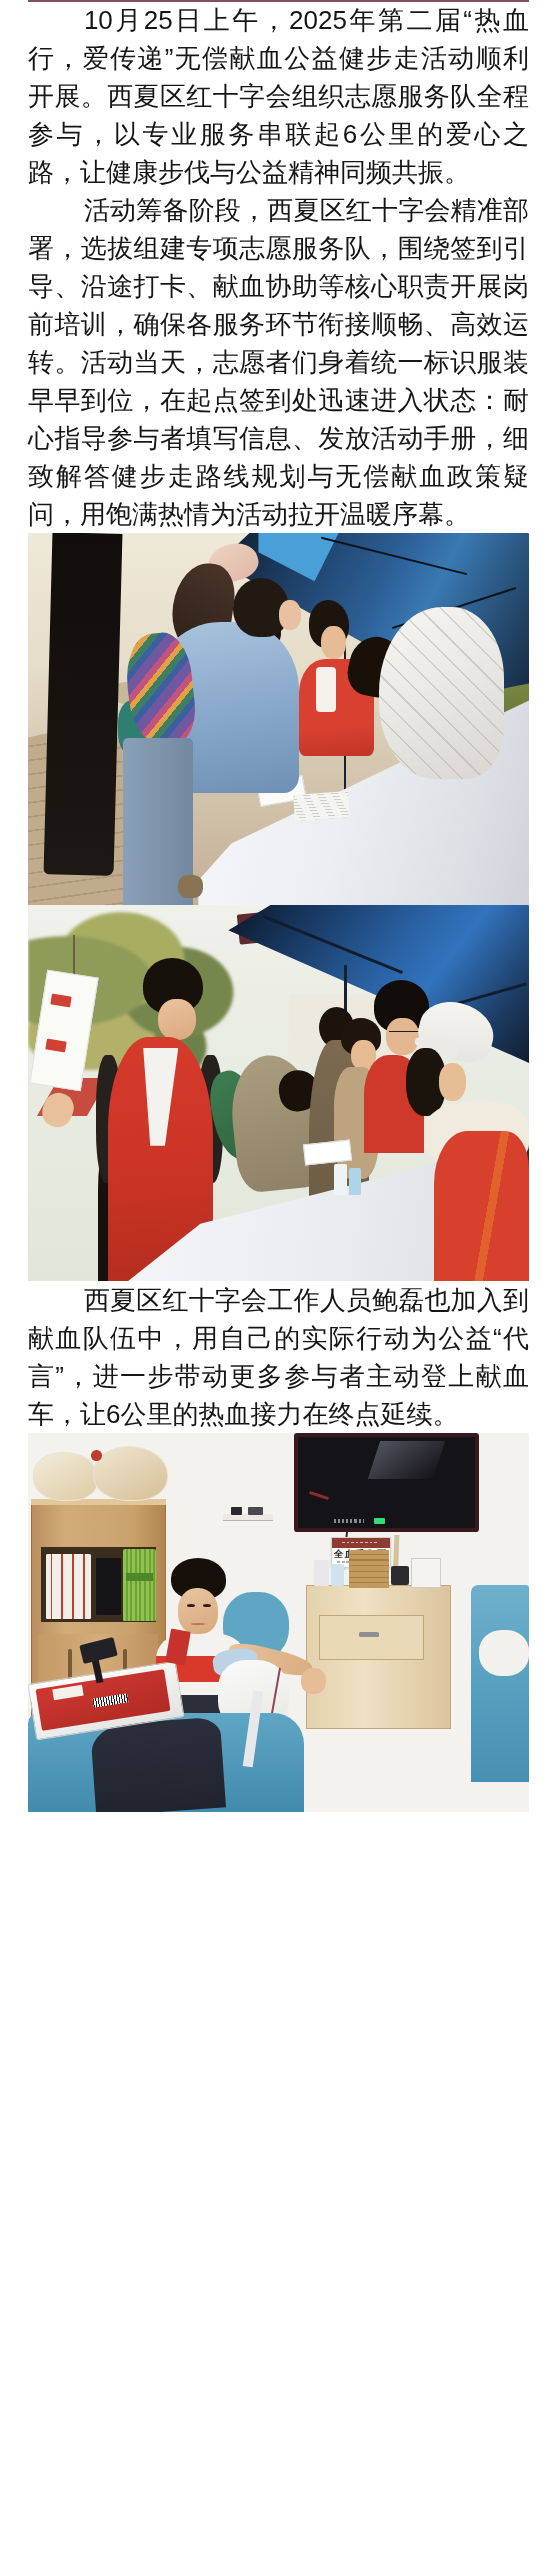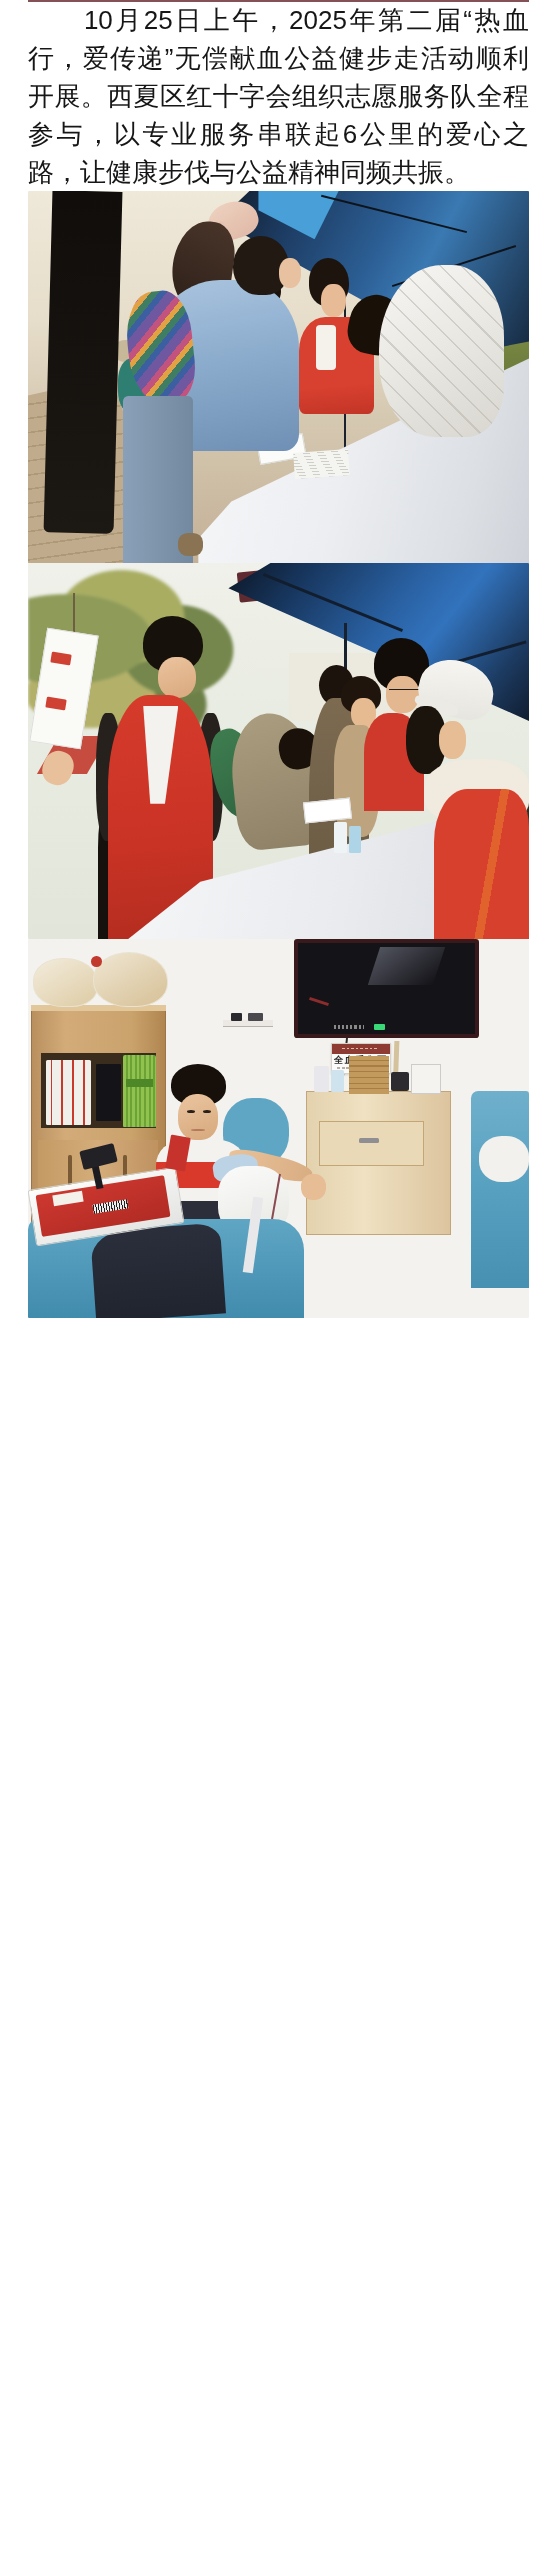--- a/index.html
+++ b/index.html
@@ -34,20 +34,21 @@
     background:repeating-linear-gradient(90deg,#b3b0a8 0 3.1px,transparent 3.1px 4.6px);}
 </style>
 </head>
 <body>
 
 <div class="top-rule"></div>
 
 <div class="content">
 
   <p>10月25日上午，2025年第二届“热血行，爱传递”无偿献血公益健步走活动顺利开展。西夏区红十字会组织志愿服务队全程参与，以专业服务串联起6公里的爱心之路，让健康步伐与公益精神同频共振。</p>
+  <p>活动筹备阶段，西夏区红十字会精准部署，选拔组建专项志愿服务队，围绕签到引导、沿途打卡、献血协助等核心职责开展岗前培训，确保各服务环节衔接顺畅、高效运转。活动当天，志愿者们身着统一标识服装早早到位，在起点签到处迅速进入状态：耐心指导参与者填写信息、发放活动手册，细致解答健步走路线规划与无偿献血政策疑问，用饱满热情为活动拉开温暖序幕。</p>
 
   <figure class="photo photo1">
     <div class="sh" style="left:0;bottom:0;width:30%;height:50%;background:repeating-linear-gradient(172deg,#c0ab8c 0 12.4px,#ad9878 12.4px 14px);clip-path:polygon(0 10%,55% 0,100% 100%,0 100%);"></div>
     <div class="sh" style="right:0;top:6%;width:8%;height:52%;background:linear-gradient(180deg,#9aa355,#7c8a42 60%,#5f7038);border-radius:40% 0 0 40%;"></div>
     <div class="sh" style="right:0;top:0;width:62%;height:44%;background:linear-gradient(118deg,#101b29 0%,#1d3c63 22%,#2c5f95 48%,#3a79b2 62%,#16283e 100%);clip-path:polygon(10% 0,100% 0,100% 92%,78% 100%,0 18%);"></div>
     <div class="sh" style="left:46%;top:0;width:16%;height:13%;background:#49a0d8;clip-path:polygon(0 0,100% 0,70% 100%,0 40%);"></div>
     <div class="sh" style="left:58%;top:6%;width:30%;height:2.1px;background:#0e141c;transform:rotate(14deg);"></div>
     <div class="sh" style="right:2%;top:20%;width:26%;height:2.1px;background:#0e141c;transform:rotate(-18deg);"></div>
     <div class="sh" style="left:63%;top:26%;width:2.6px;height:58%;background:#1a222e;"></div>
     <div class="sh" style="left:17%;top:40%;width:5%;height:6%;background:#c8b89a;border-radius:50%;"></div>
@@ -117,20 +118,21 @@
     <div class="sh" style="left:64%;top:70%;width:2.4%;height:7%;background:#aed4e8;border-radius:1.5px;"></div>
     <div class="sh" style="left:93%;top:62%;width:7%;height:38%;background:#2c3326;"></div>
     <div class="sh" style="left:78%;top:26%;width:15%;height:15%;background:linear-gradient(170deg,#f7f6f2,#e6e4de);border-radius:55% 60% 40% 45%;transform:rotate(14deg);"></div>
     <div class="sh" style="left:77%;top:36%;width:9%;height:4%;background:#eceae4;border-radius:45%;transform:rotate(18deg);"></div>
     <div class="sh" style="left:75.5%;top:38%;width:8%;height:18%;background:#1b140d;border-radius:45%;"></div>
     <div class="sh" style="left:82%;top:42%;width:5.5%;height:10%;background:#e7bd96;border-radius:45%;"></div>
     <div class="sh" style="left:79%;top:52%;width:21%;height:17%;background:#f0eadf;border-radius:45% 40% 30% 35%;"></div>
     <div class="sh" style="left:81%;top:60%;width:19%;height:40%;background:linear-gradient(100deg,#d8402e 0 55%,#e2622e 55% 62%,#d8402e 62%);border-radius:35% 25% 0 0;"></div>
   </figure>
 
+  <p>西夏区红十字会工作人员鲍磊也加入到献血队伍中，用自己的实际行动为公益“代言”，进一步带动更多参与者主动登上献血车，让6公里的热血接力在终点延续。</p>
 
   <figure class="photo photo3">
 
     <div class="sh" style="left:53%;top:0;width:37%;height:26%;background:#141318;border:4.6px solid #3a191c;border-radius:3.1px;box-sizing:border-box;"></div>
     <div class="sh" style="left:69%;top:2%;width:13%;height:10%;background:linear-gradient(135deg,rgba(130,135,150,.55),transparent);transform:skewX(-18deg);"></div>
     <div class="sh" style="left:56%;top:16%;width:4%;height:0.8%;background:#8d2c2c;transform:rotate(18deg);"></div>
     <div class="sh" style="left:69%;top:22.5%;width:2.2%;height:1.6%;background:#39d977;border-radius:1px;"></div>
     <div class="sh" style="left:61%;top:22.8%;width:6%;height:1%;background:repeating-linear-gradient(90deg,#888 0 2.1px,transparent 2.1px 4.1px);"></div>
     <div class="sh" style="left:39%;top:21.5%;width:10%;height:1.4%;background:#ece9e4;box-shadow:0 1px 0 #b7b3ac;"></div>
     <div class="sh" style="left:40.5%;top:19.6%;width:2.2%;height:2%;background:#2a2a2e;border-radius:1px;"></div>

